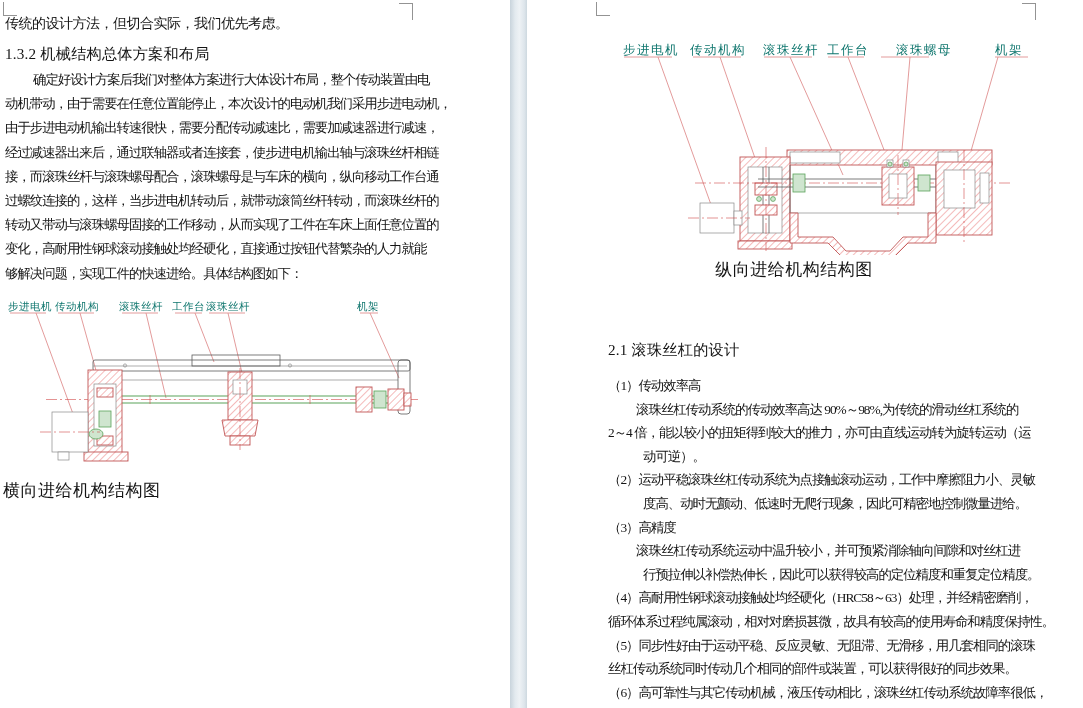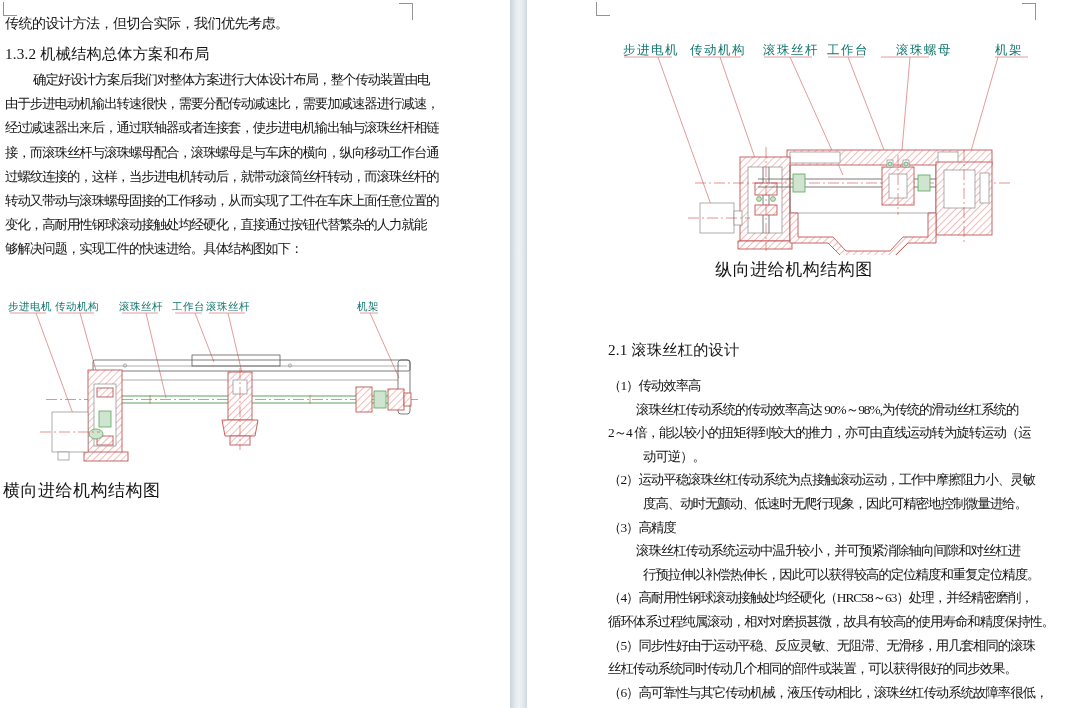--- a/index.html
+++ b/index.html
@@ -44,20 +44,21 @@
 
 <div class="page page-left">
   <div class="crop bl" style="left:3px;top:2px;width:14px;height:14px;"></div>
   <div class="crop tr" style="left:399px;top:3px;width:14px;height:17px;"></div>
 
   <div class="txt intro">传统的设计方法，但切合实际，我们优先考虑。</div>
   <div class="txt h1" style="left:5px;top:44px;">1.3.2  机械结构总体方案和布局</div>
 
   <div class="para" style="left:5px;top:68px;">
     <div class="line ind2">确定好设计方案后我们对整体方案进行大体设计布局，整个传动装置由电</div>
+    <div class="line">动机带动，由于需要在任意位置能停止，本次设计的电动机我们采用步进电动机，</div>
     <div class="line">由于步进电动机输出转速很快，需要分配传动减速比，需要加减速器进行减速，</div>
     <div class="line">经过减速器出来后，通过联轴器或者连接套，使步进电机输出轴与滚珠丝杆相链</div>
     <div class="line">接，而滚珠丝杆与滚珠螺母配合，滚珠螺母是与车床的横向，纵向移动工作台通</div>
     <div class="line">过螺纹连接的，这样，当步进电机转动后，就带动滚筒丝杆转动，而滚珠丝杆的</div>
     <div class="line">转动又带动与滚珠螺母固接的工作移动，从而实现了工件在车床上面任意位置的</div>
     <div class="line">变化，高耐用性钢球滚动接触处均经硬化，直接通过按钮代替繁杂的人力就能</div>
     <div class="line">够解决问题，实现工件的快速进给。具体结构图如下：</div>
   </div>
 
   <span class="fig-label" style="left:8px;top:300px;">步进电机</span>

